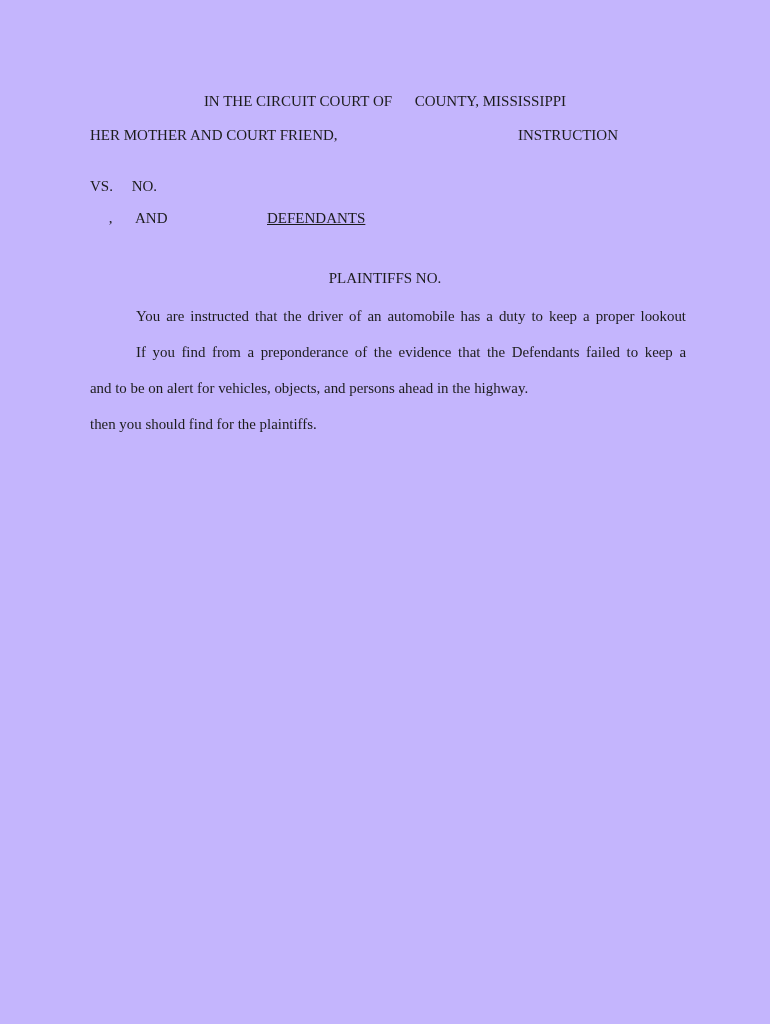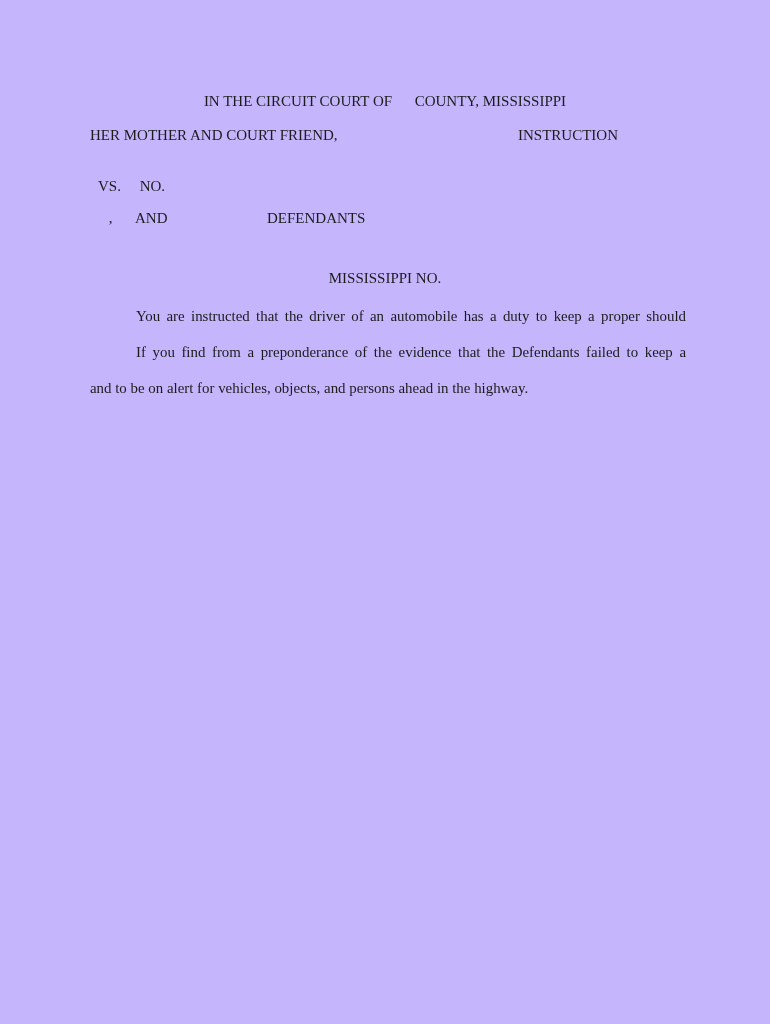--- a/index.html
+++ b/index.html
@@ -28,31 +28,32 @@
   .caption-block {
     top: 126px; left: 90px; width: 596px;
     line-height: 19px;
   }
   .caption-row { position: relative; white-space: nowrap; }
   .plaintiffs-label {
     position: absolute; left: 428px; top: 0;
     white-space: nowrap;
   }
   .vs-line {
-    top: 177px; left: 98px;
+    top: 177px; left: 90px;
     line-height: 19px;
     white-space: nowrap;
   }
   .defendant-block {
     top: 209px; left: 90px; width: 596px;
     line-height: 19px;
   }
   .defendants-label {
     position: absolute; left: 177px; top: 0;
     white-space: nowrap;
+    text-decoration: underline;
   }
   .instruction-title {
     top: 269px; left: 0; right: 0;
     text-align: center;
     line-height: 19px;
     white-space: nowrap;
   }
   .body-block {
     top: 298px; left: 90px; width: 596px;
     font-size: 14.9px;
@@ -84,21 +85,22 @@
 
   <div class="abs vs-line">VS.&nbsp;&nbsp;&nbsp;&nbsp;&nbsp;NO.</div>
 
   <div class="abs defendant-block">
     <div class="caption-row">
       <span>&nbsp;&nbsp;&nbsp;&nbsp;&nbsp;,&nbsp;&nbsp;&nbsp;&nbsp;&nbsp;&nbsp;AND</span>
       <span class="defendants-label">DEFENDANTS</span>
     </div>
   </div>
 
-  <div class="abs instruction-title">MISSISSIPPI NO.</div>
+  <div class="abs instruction-title">PLAINTIFFS NO.</div>
 
   <div class="abs body-block">
-    <div class="bl indent just">You are instructed that the driver of an automobile has a duty to keep a proper should</div>
+    <div class="bl indent just">You are instructed that the driver of an automobile has a duty to keep a proper lookout</div>
     <div class="bl indent just">If you find from a preponderance of the evidence that the Defendants failed to keep a</div>
     <div class="bl">and to be on alert for vehicles, objects, and persons ahead in the highway.</div>
+    <div class="bl">then you should find for the plaintiffs.</div>
   </div>
 
 </div>
 
 </body></html>

